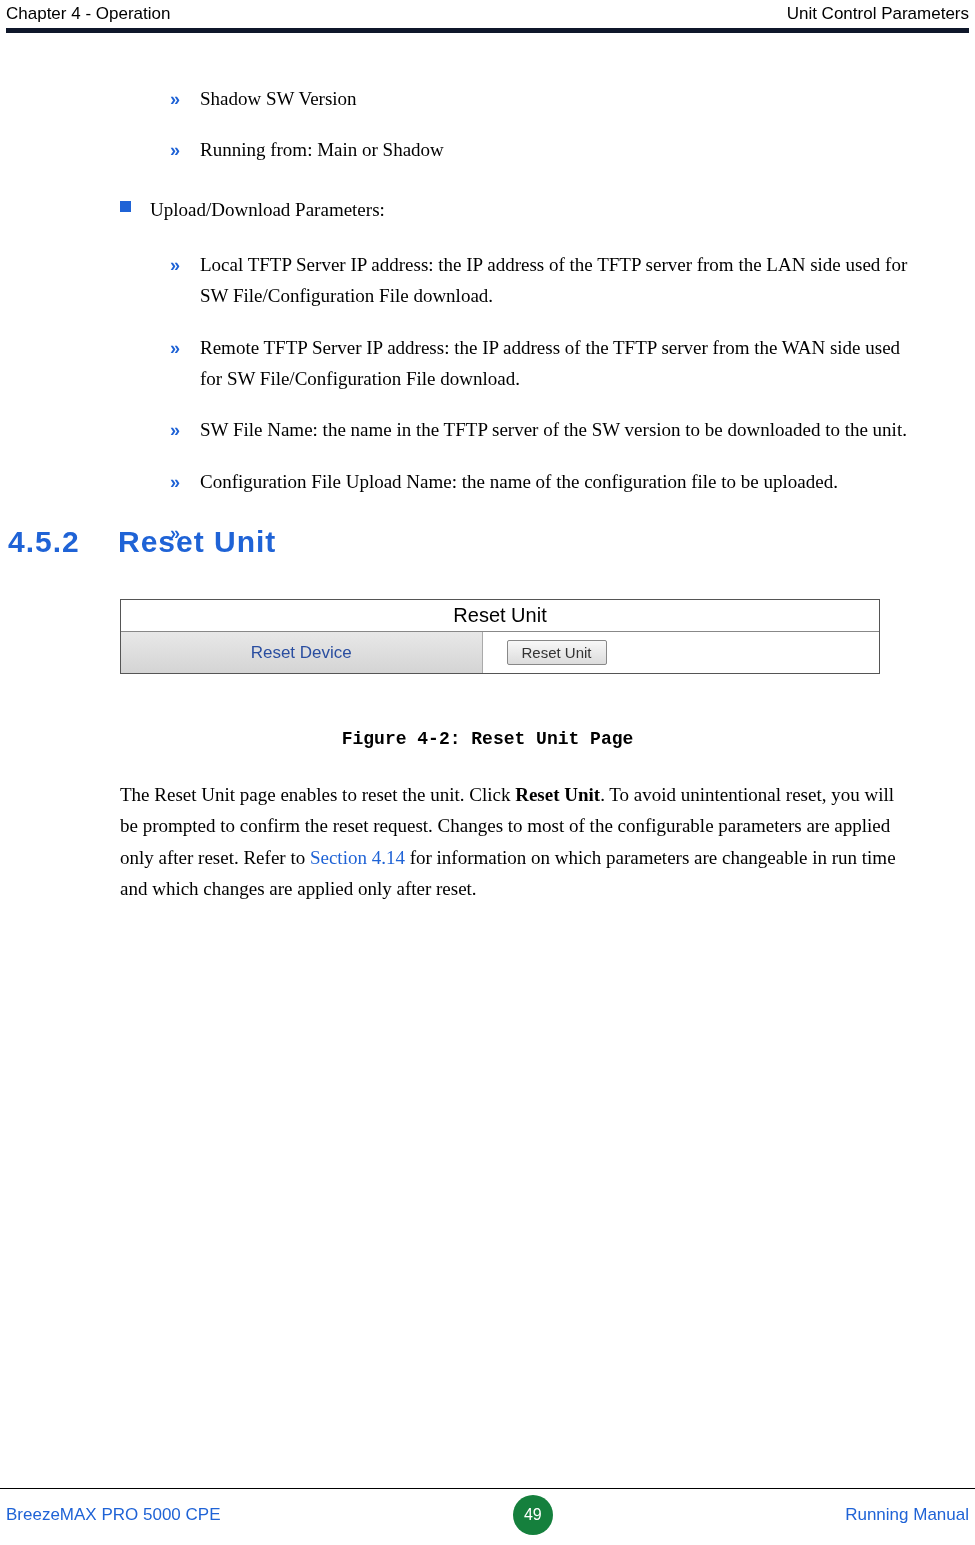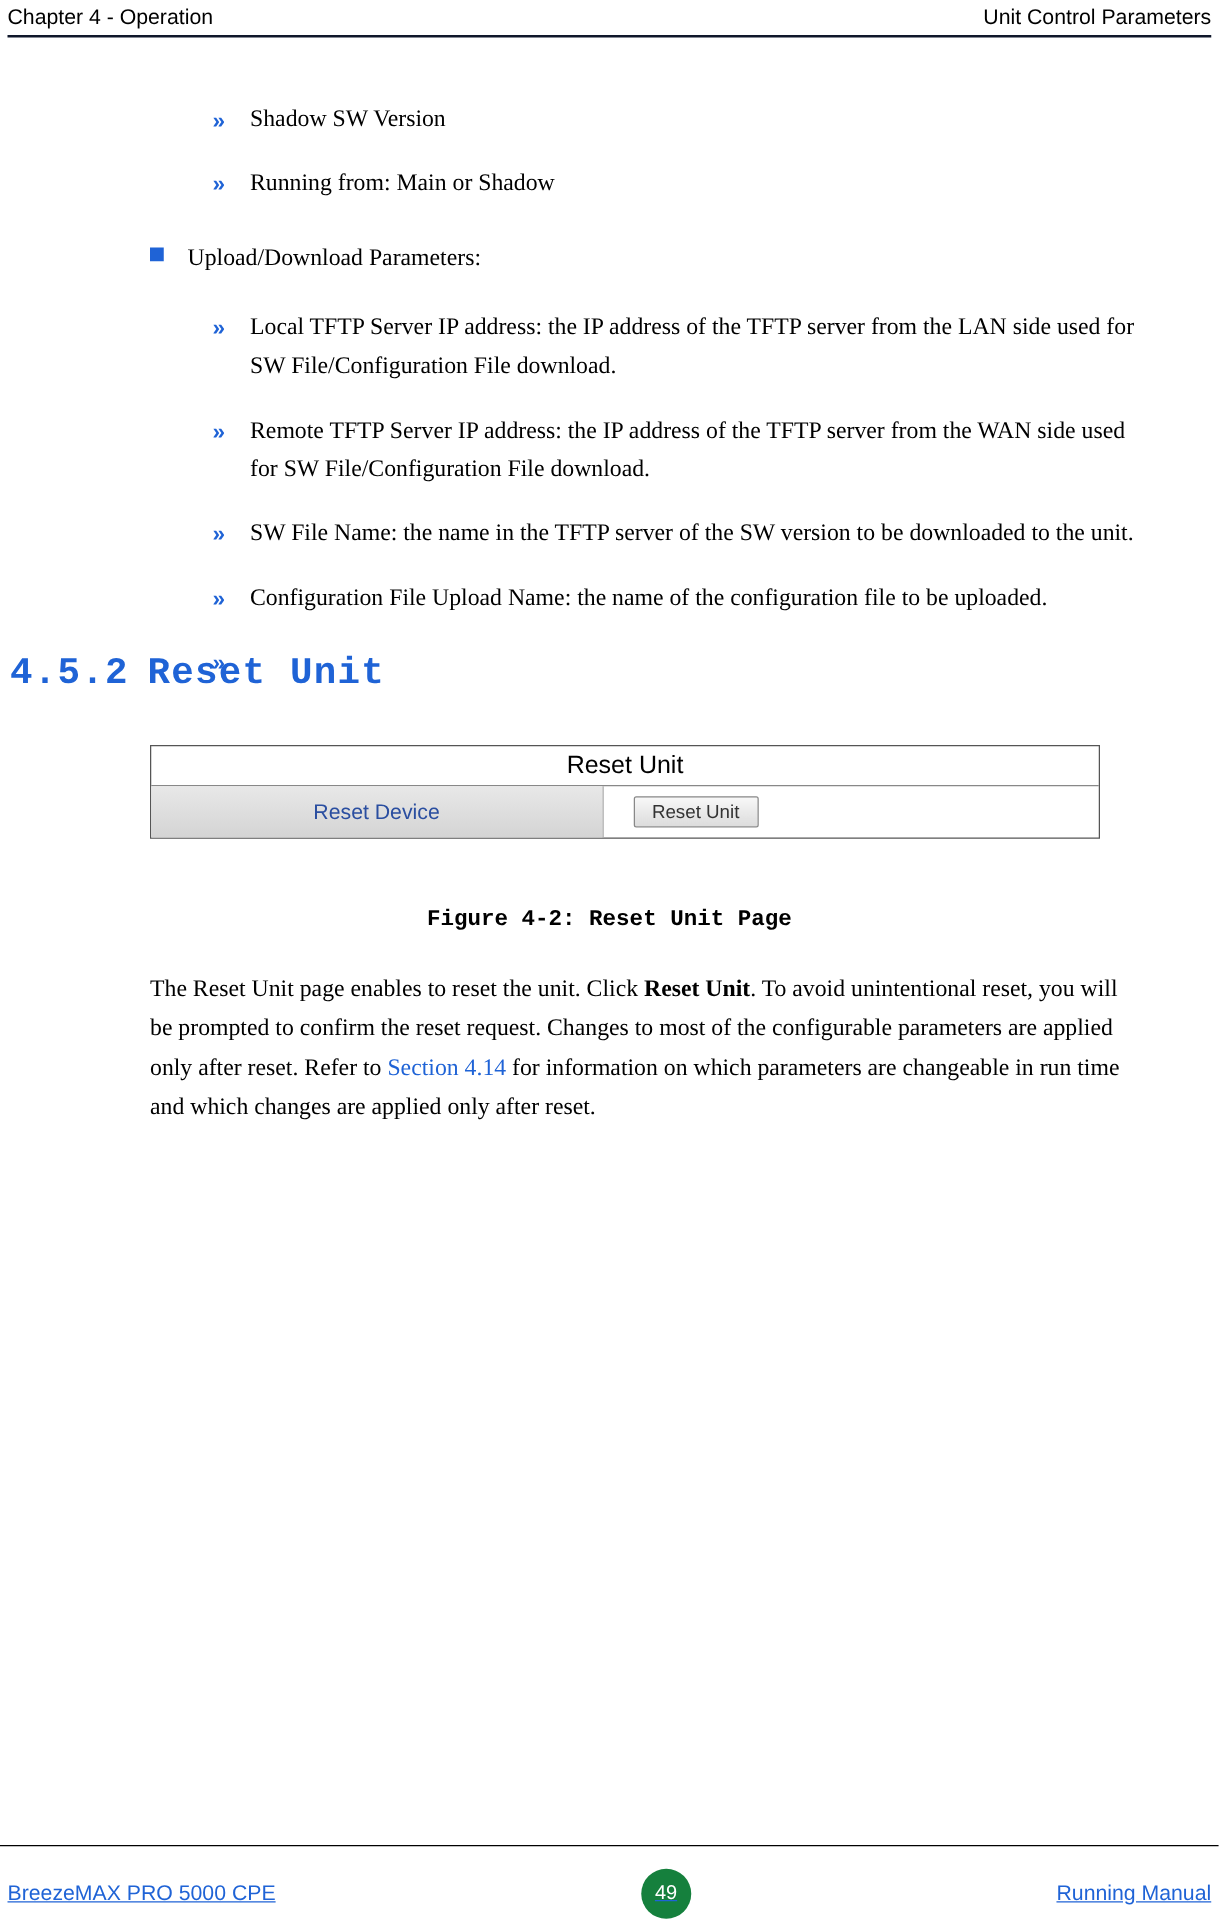--- a/index.html
+++ b/index.html
@@ -14,21 +14,21 @@
   }
   .page {
     width: 975px;
     height: 1545px;
     position: relative;
     padding: 0 60px;
   }
   .header {
     display: flex;
     justify-content: space-between;
-    border-bottom: 2px solid #0f172a;
+    border-bottom: 5px solid #0f172a;
     font-family: Arial, Helvetica, sans-serif;
     font-size: 17px;
     padding: 4px 0 4px 0;
     margin: 0 -54px 50px -54px;
   }
   .content {
     margin-left: 60px;
     line-height: 1.65;
   }
   .sub-list {
@@ -58,21 +58,21 @@
     top: 2px;
     color: #1f63d6;
     font-weight: bold;
     font-size: 18px;
     font-family: Arial, Helvetica, sans-serif;
   }
   .section-head {
     display: flex;
     margin: 28px 0 40px -52px;
     color: #1f63d6;
-    font-family: Liberation Mono, monospace;
+    font-family: Liberation Sans, sans-serif;
     font-weight: bold;
     font-size: 30px;
     letter-spacing: 1px;
   }
   .section-num { width: 110px; }
   .fig-wrap {
     margin: 10px 0 30px 0;
   }
   .reset-panel {
     border: 1px solid #555;
@@ -135,22 +135,21 @@
     bottom: 0;
     left: 0;
     right: 0;
     border-top: 1px solid #000;
     display: flex;
     justify-content: space-between;
     align-items: center;
     font-family: Arial, Helvetica, sans-serif;
     font-size: 17px;
     color: #1f63d6;
-    padding: 18px 6px 10px 6px;
-    text-decoration: underline;
+    padding: 6px 6px 10px 6px;
   }
   .page-badge {
     background: #15803d;
     color: #fff;
     width: 40px;
     height: 40px;
     border-radius: 50%;
     display: flex;
     align-items: center;
     justify-content: center;

